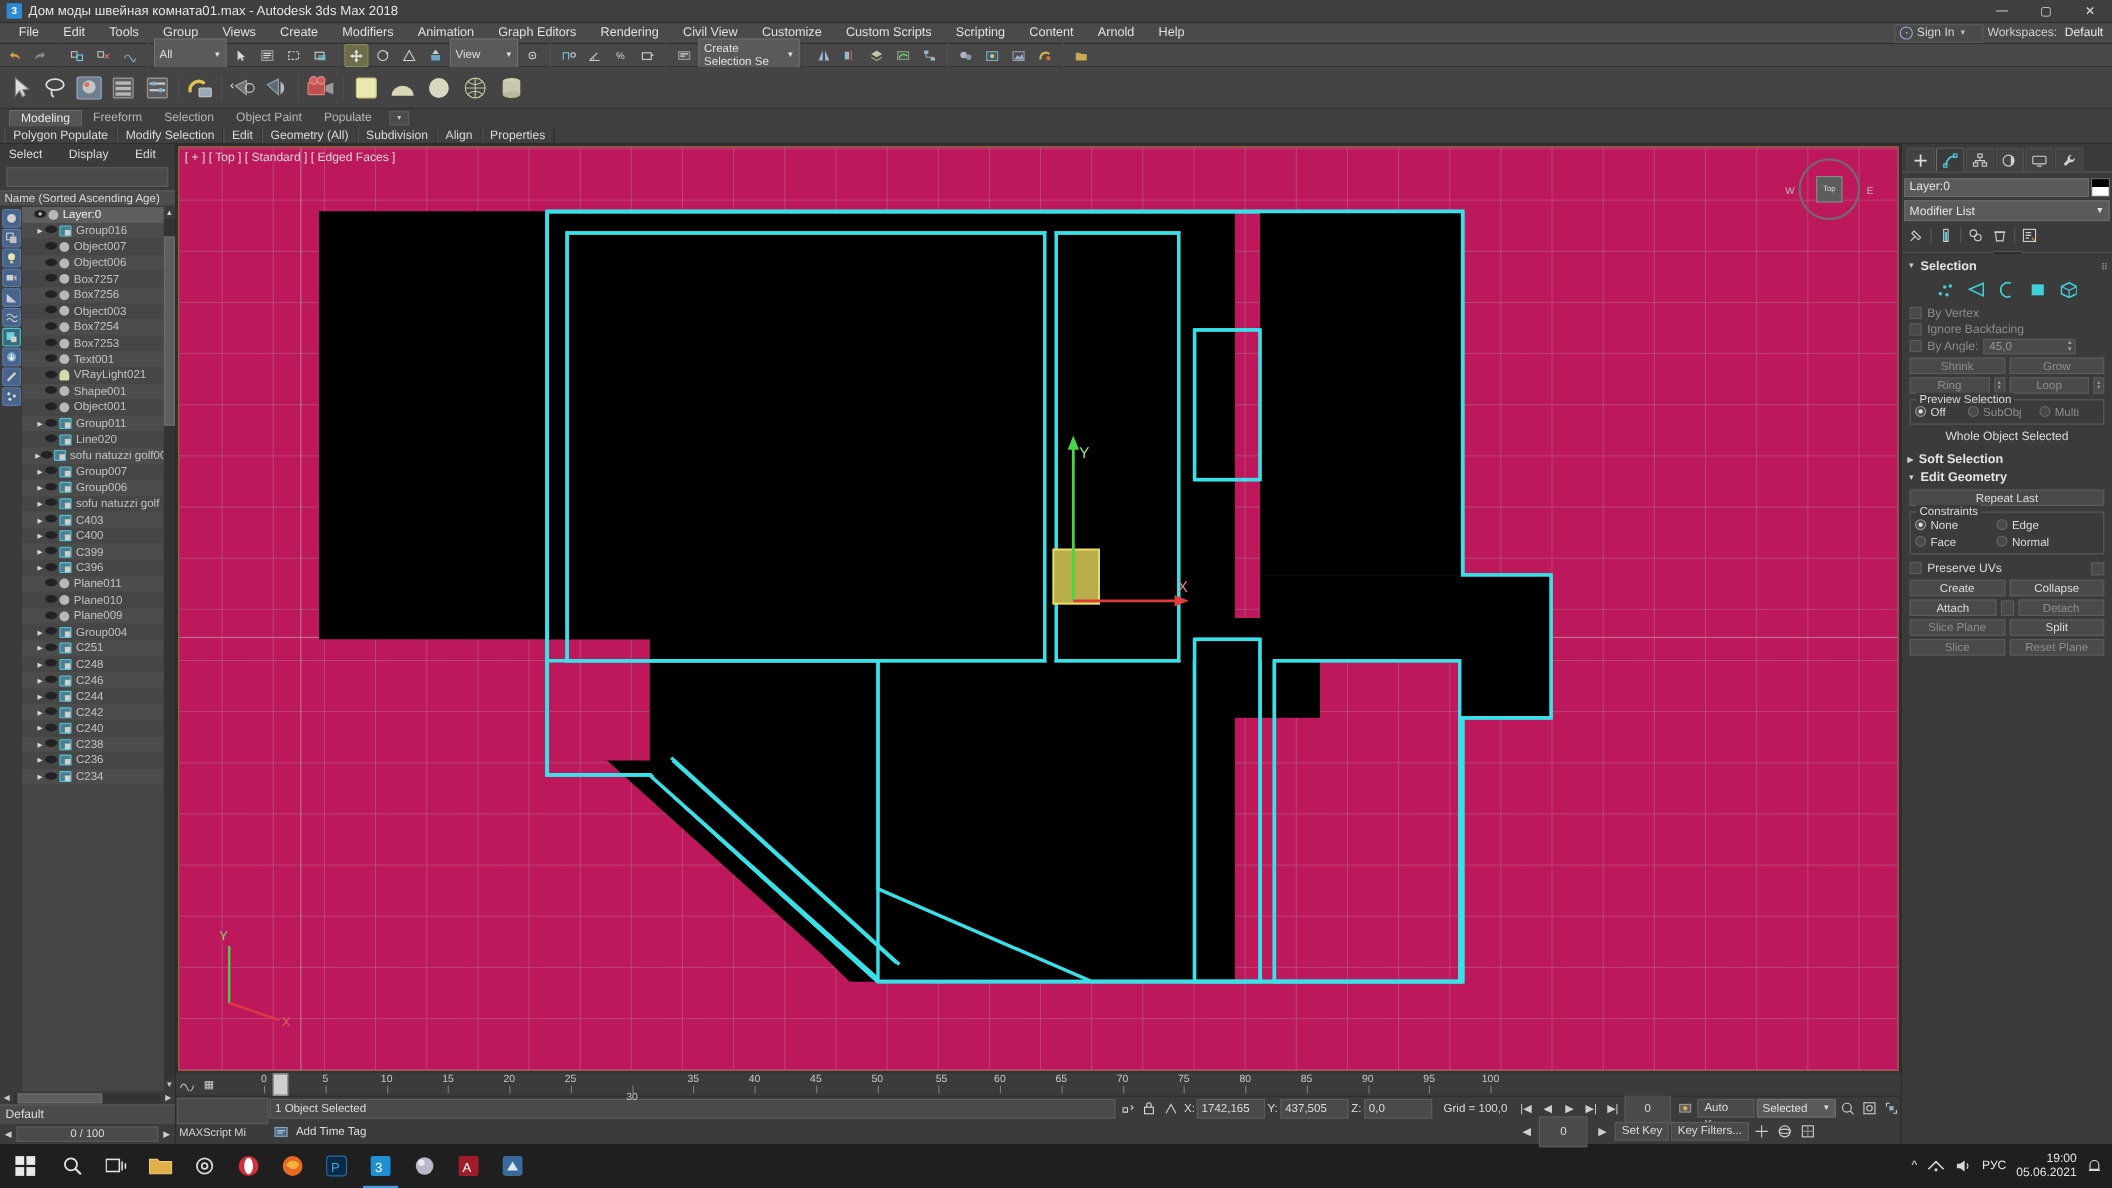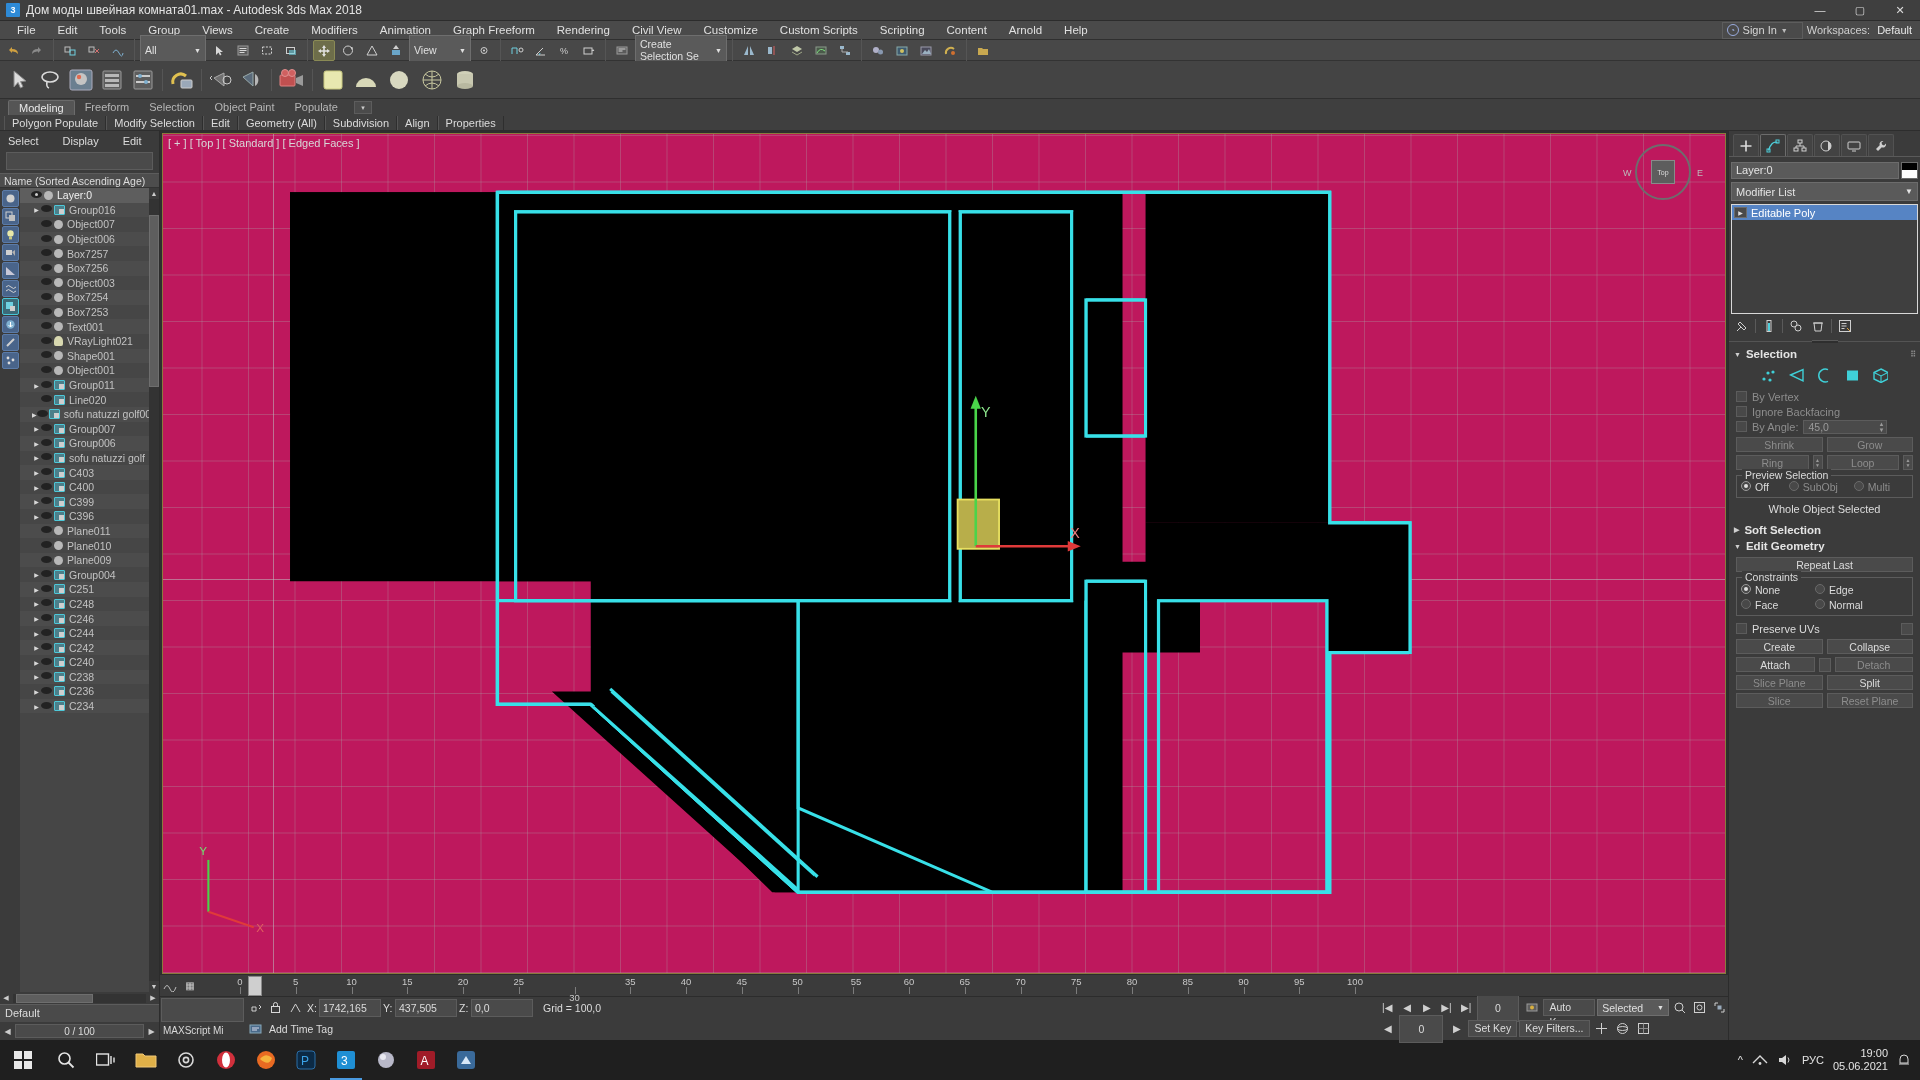--- a/index.html
+++ b/index.html
@@ -250,21 +250,21 @@
 
   <div class="menubar">
     <div class="menu-item">File</div>
     <div class="menu-item">Edit</div>
     <div class="menu-item">Tools</div>
     <div class="menu-item">Group</div>
     <div class="menu-item">Views</div>
     <div class="menu-item">Create</div>
     <div class="menu-item">Modifiers</div>
     <div class="menu-item">Animation</div>
-    <div class="menu-item">Graph Freeform</div>
+    <div class="menu-item">Graph Editors</div>
     <div class="menu-item">Rendering</div>
     <div class="menu-item">Civil View</div>
     <div class="menu-item">Customize</div>
     <div class="menu-item">Custom Scripts</div>
     <div class="menu-item">Scripting</div>
     <div class="menu-item">Content</div>
     <div class="menu-item">Arnold</div>
     <div class="menu-item">Help</div>
 
     <div class="signin">
@@ -1123,20 +1123,21 @@
           </div>
       </div>
 
       <div class="statuswrap">
         <div class="st-maxscript">
           <div class="st-ms-box"></div>
           <div class="st-ms-lbl">MAXScript Mi</div>
         </div>
         <div class="st-lines">
           <div class="st-row">
+            <div class="st-msg">1 Object Selected</div>
             <div class="tb-icn">
               <svg width="13" height="13">
                   <path d="M3 10 L7 10 L7 6 L3 6 Z M10 4 l2 2 -2 2" stroke="#cfcfcf" fill="none"></path>
                 </svg>
             </div>
             <div class="tb-icn">
               <svg width="11" height="13">
                   <rect x="1.5" y="5.5" width="8" height="6" fill="none" stroke="#d8d8d8"></rect>
                   <path d="M3.5 5.5 v-2 a2 2 0 0 1 4 0 v2" fill="none" stroke="#d8d8d8"></path>
                 </svg>
@@ -1281,26 +1282,20 @@
           <i style="background:#000"></i>
             <i style="background:#fff"></i>
         </div>
       </div>
 
       <div class="cp-modlist">
         <span>Modifier List</span>
         <span class="c">▼</span>
       </div>
 
-      <div class="cp-stack">
-        <div class="cp-stack-row">
-          <span class="a">▶</span>
-          <span>Editable Poly</span>
-        </div>
-      </div>
 
       <div class="cp-stacktools">
         <div class="cp-st-i">
           <svg width="14" height="14">
               <path d="M2 12 L6 8 M5 3 l6 6 -2 2 -6-6z" stroke="#cfcfcf" fill="none"></path>
             </svg>
         </div>
         <div class="cp-st-sep"></div>
         <div class="cp-st-i">
           <svg width="14" height="14">

